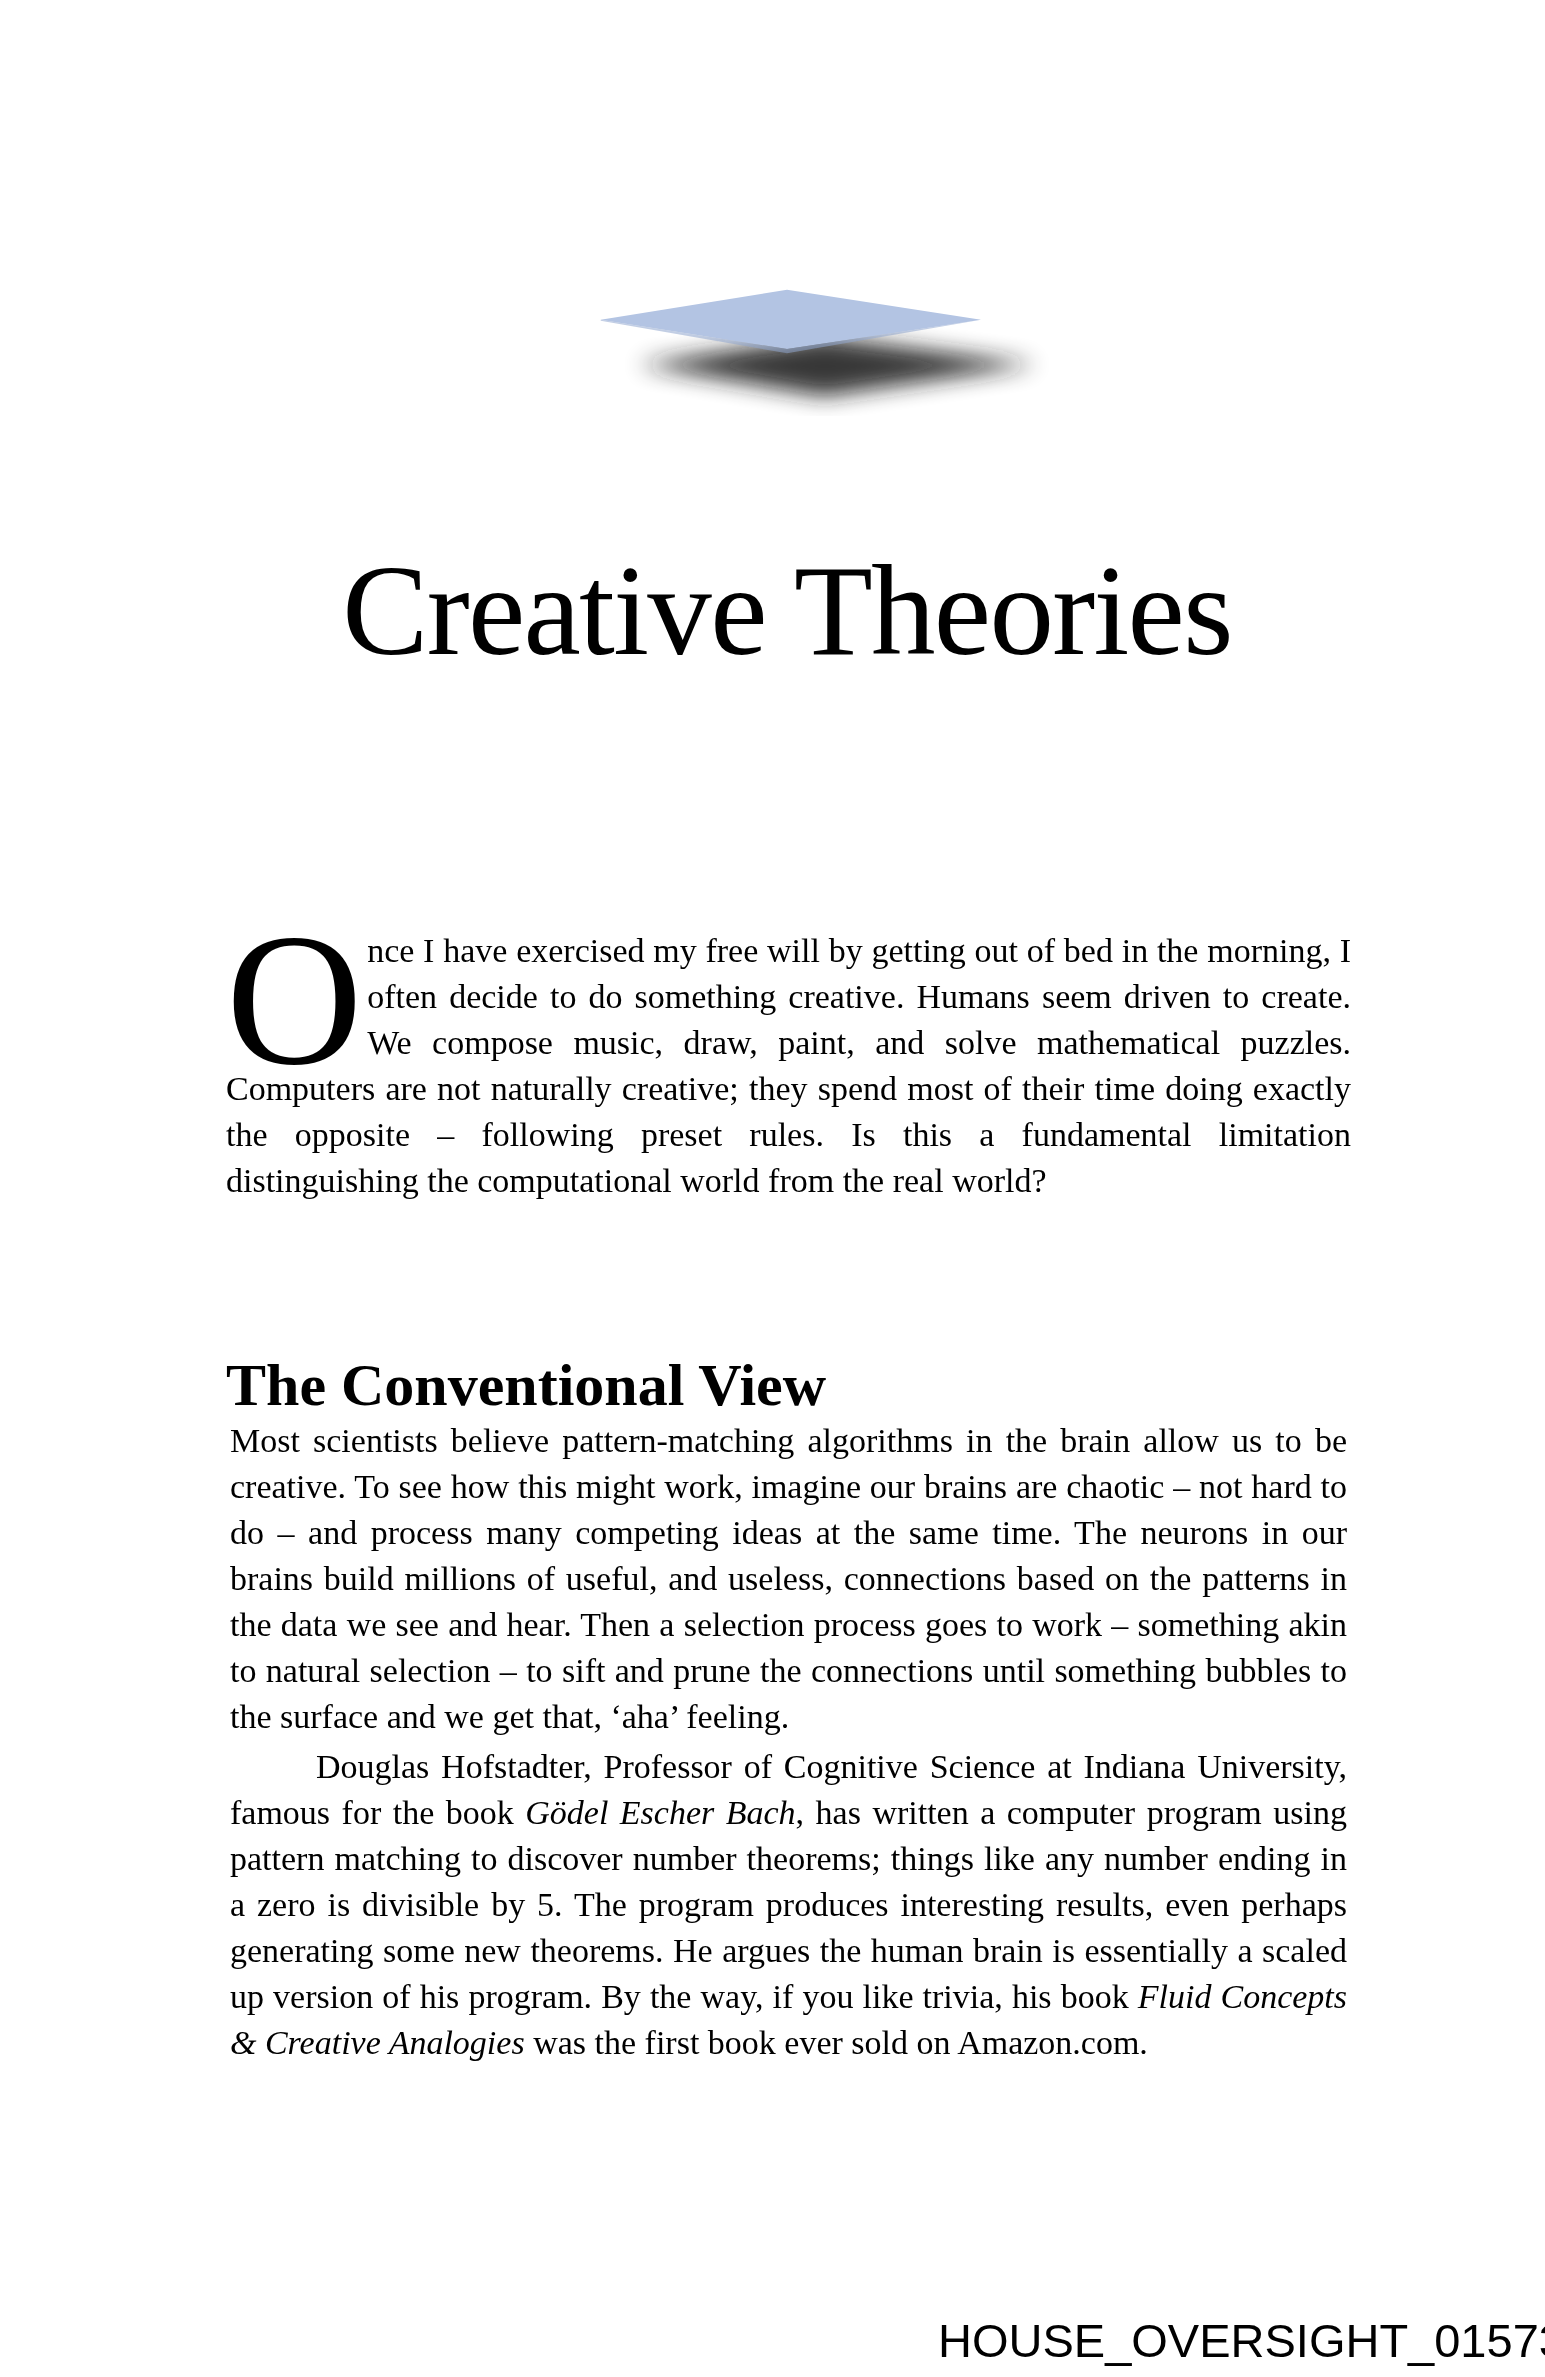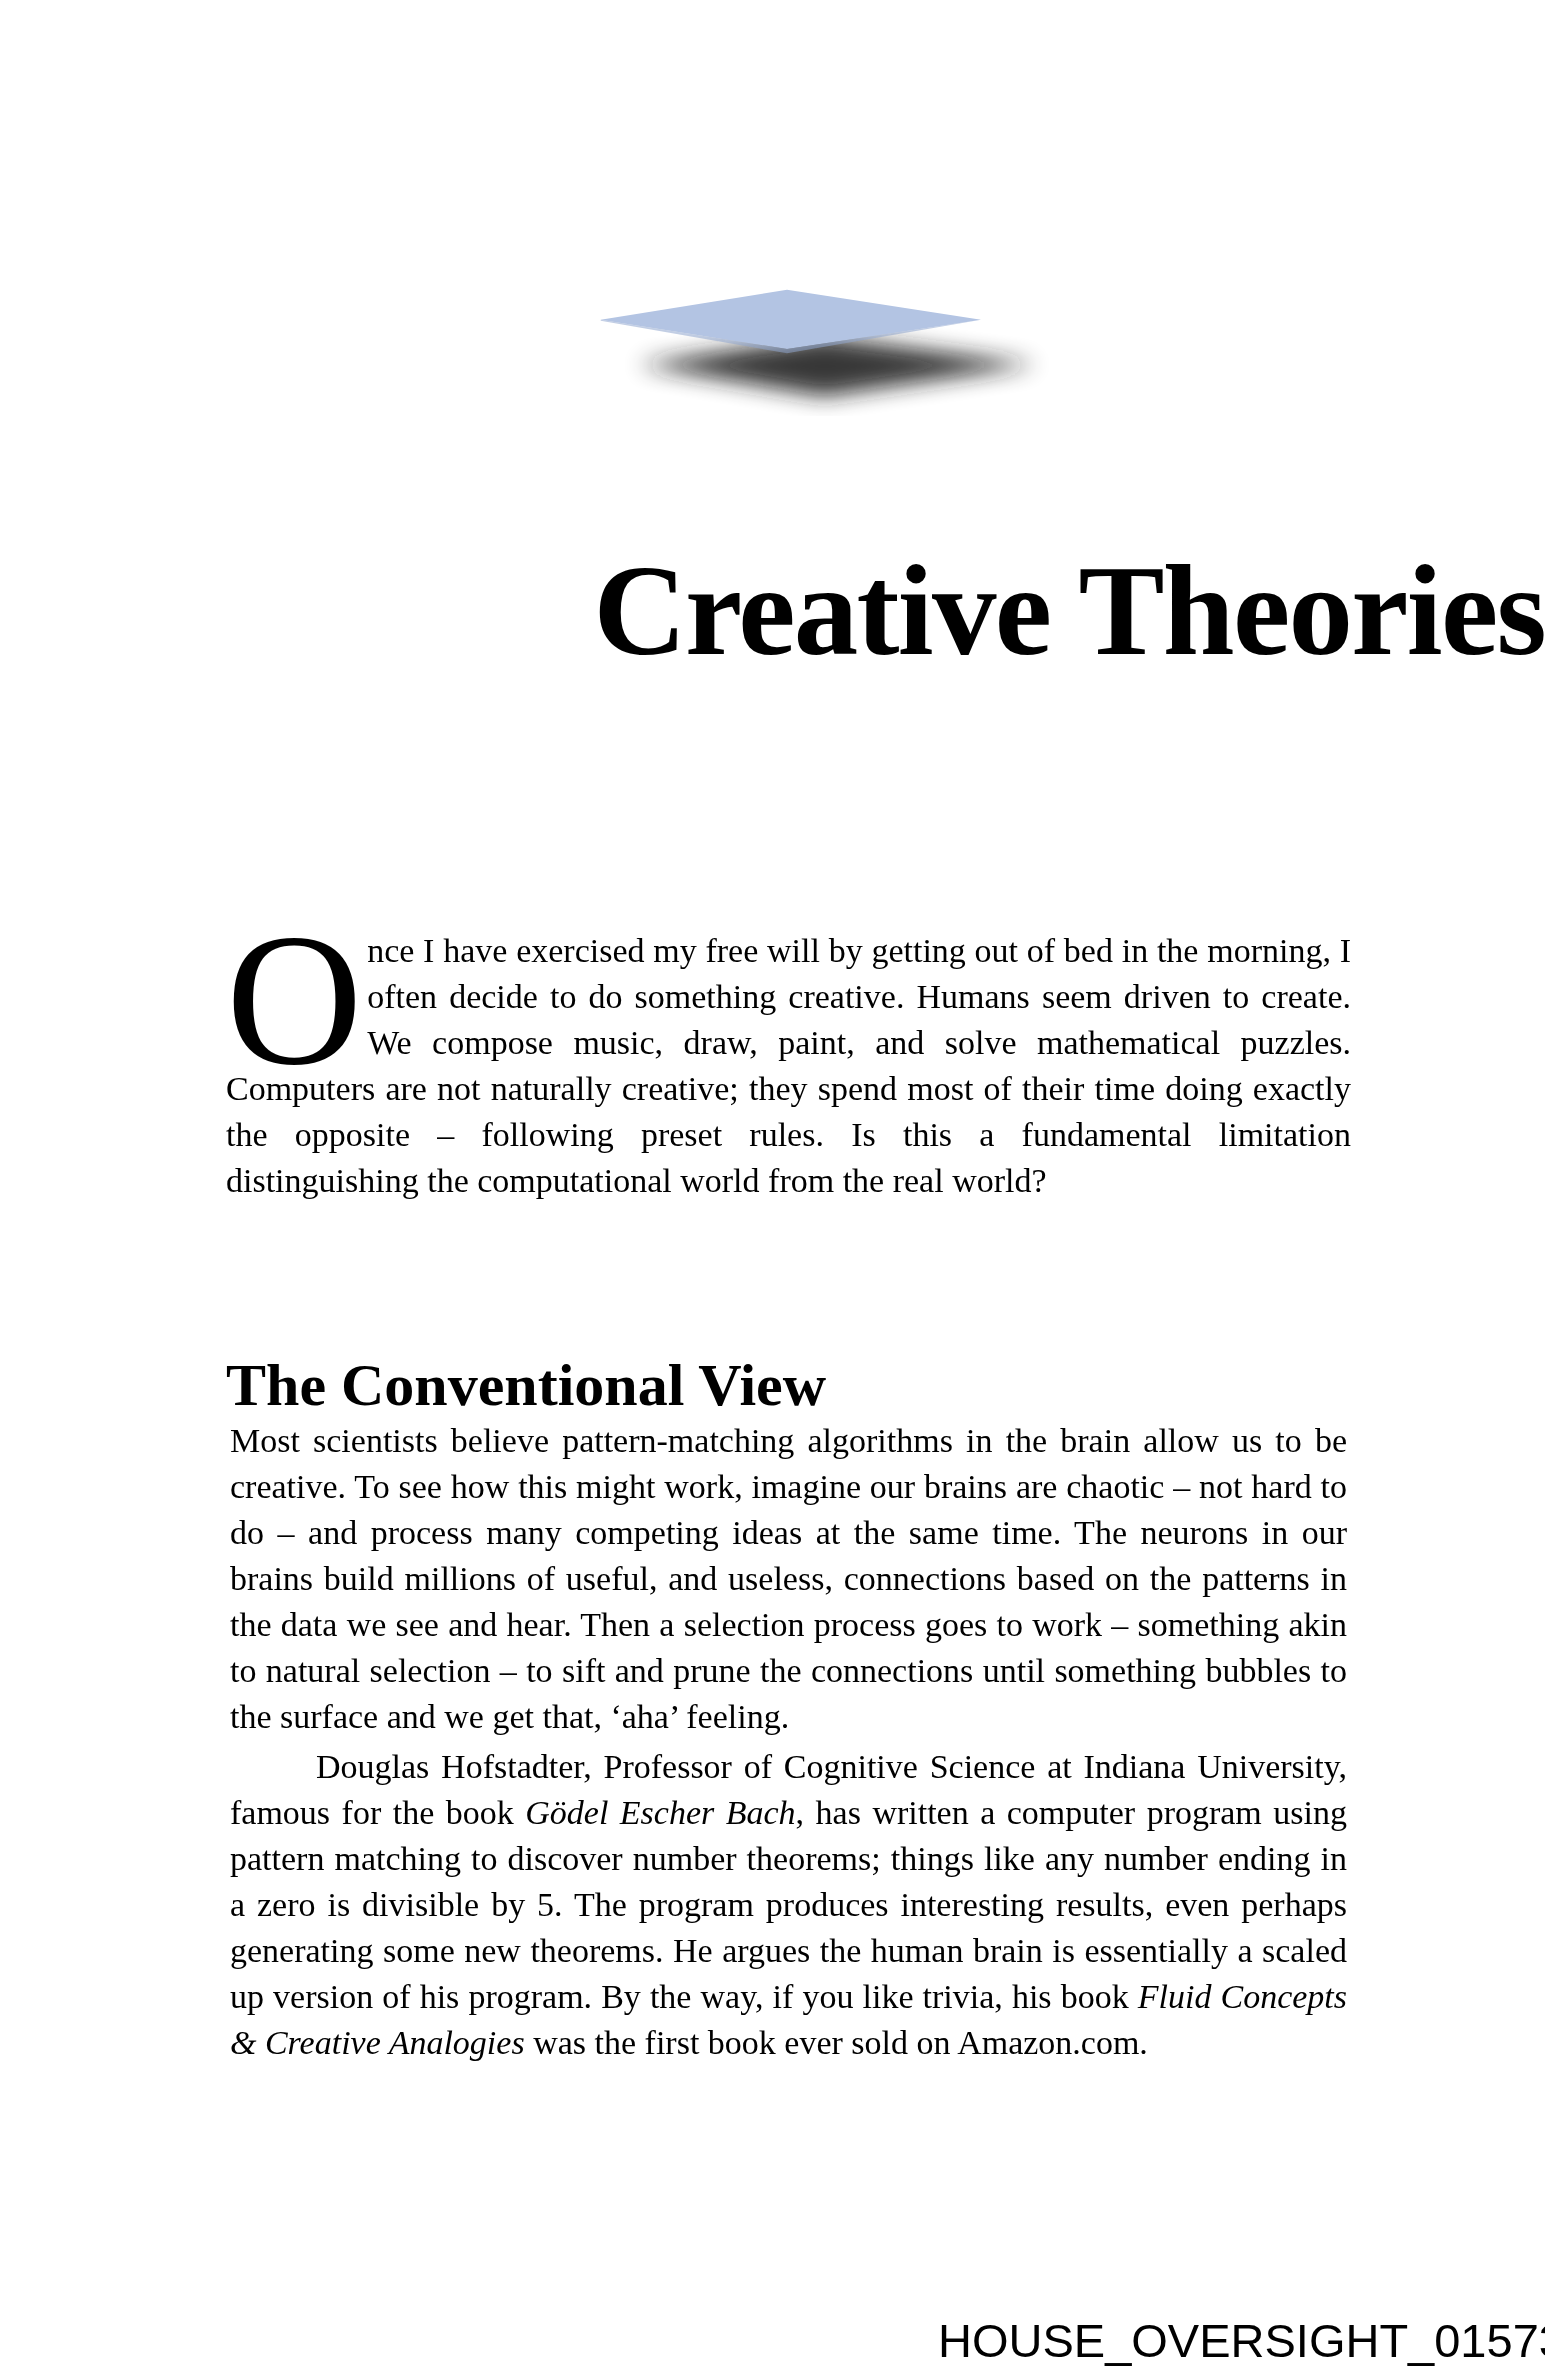--- a/index.html
+++ b/index.html
@@ -18,23 +18,23 @@
 
   
   .chapter-title {
     position: absolute;
     left: 0; right: 0;
     top: 546px;
     margin: 0;
     padding-left: 29px;
     font-size: 129px;
     line-height: 129px;
-    font-weight: bold;
+    font-weight: normal;
     letter-spacing: -1.7px;
-    text-align: right;
+    text-align: center;
     white-space: nowrap;
   }
 
   
   .intro {
     position: absolute;
     left: 226px; top: 928px;
     width: 1125px;
     font-size: 34px;
     line-height: 46px;

